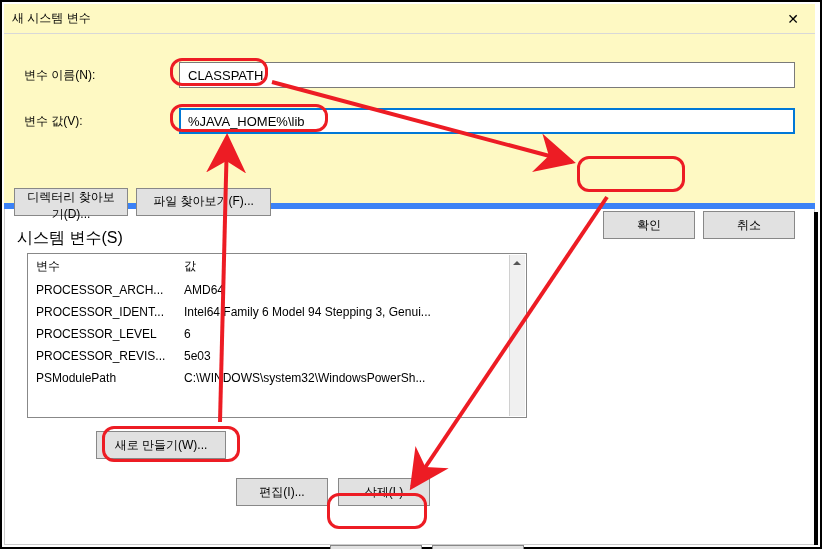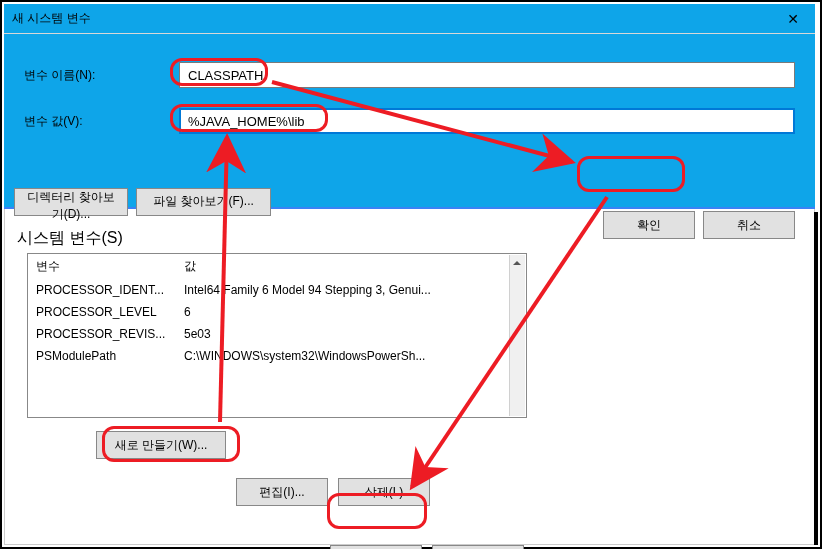--- a/index.html
+++ b/index.html
@@ -91,22 +91,22 @@
     top: 295px;
     display: flex;
     gap: 10px;
   }
   .front-dialog {
     position: absolute;
     left: 2px;
     top: 2px;
     right: 5px;
     height: 205px;
-    background: #0ea5e9;
-    border-bottom: 2px solid #3b82f6;
+    background: #fef9c3;
+    border-bottom: 6px solid #3b82f6;
   }
   .titlebar {
     height: 30px;
     display: flex;
     align-items: center;
     border-bottom: 1px solid #d8d8d8;
   }
   .titlebar .title {
     padding-left: 8px;
     font-size: 12px;
@@ -187,20 +187,24 @@
 
   <div class="back-dialog">
     <div class="section-label">시스템 변수(S)</div>
 
     <div class="listbox">
       <div class="listbox-header">
         <div class="listbox-col-name">변수</div>
         <div class="listbox-col-value">값</div>
       </div>
       <div class="listbox-row">
+        <div class="listbox-col-name">PROCESSOR_ARCH...</div>
+        <div class="listbox-col-value">AMD64</div>
+      </div>
+      <div class="listbox-row">
         <div class="listbox-col-name">PROCESSOR_IDENT...</div>
         <div class="listbox-col-value">Intel64 Family 6 Model 94 Stepping 3, Genui...</div>
       </div>
       <div class="listbox-row">
         <div class="listbox-col-name">PROCESSOR_LEVEL</div>
         <div class="listbox-col-value">6</div>
       </div>
       <div class="listbox-row">
         <div class="listbox-col-name">PROCESSOR_REVIS...</div>
         <div class="listbox-col-value">5e03</div>

